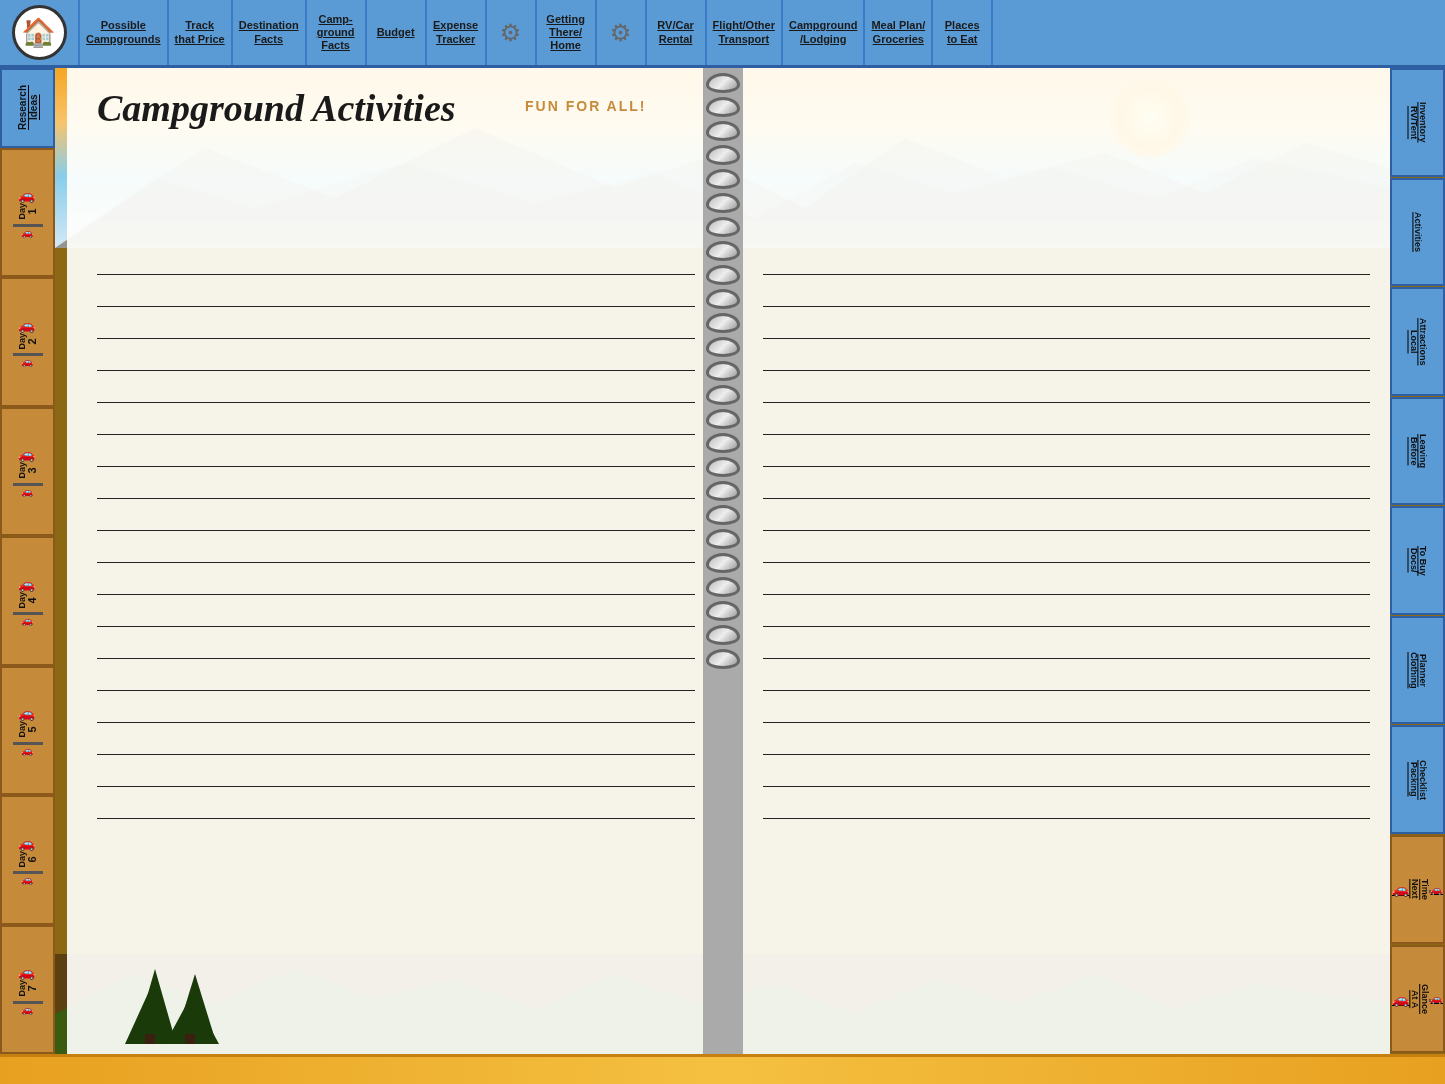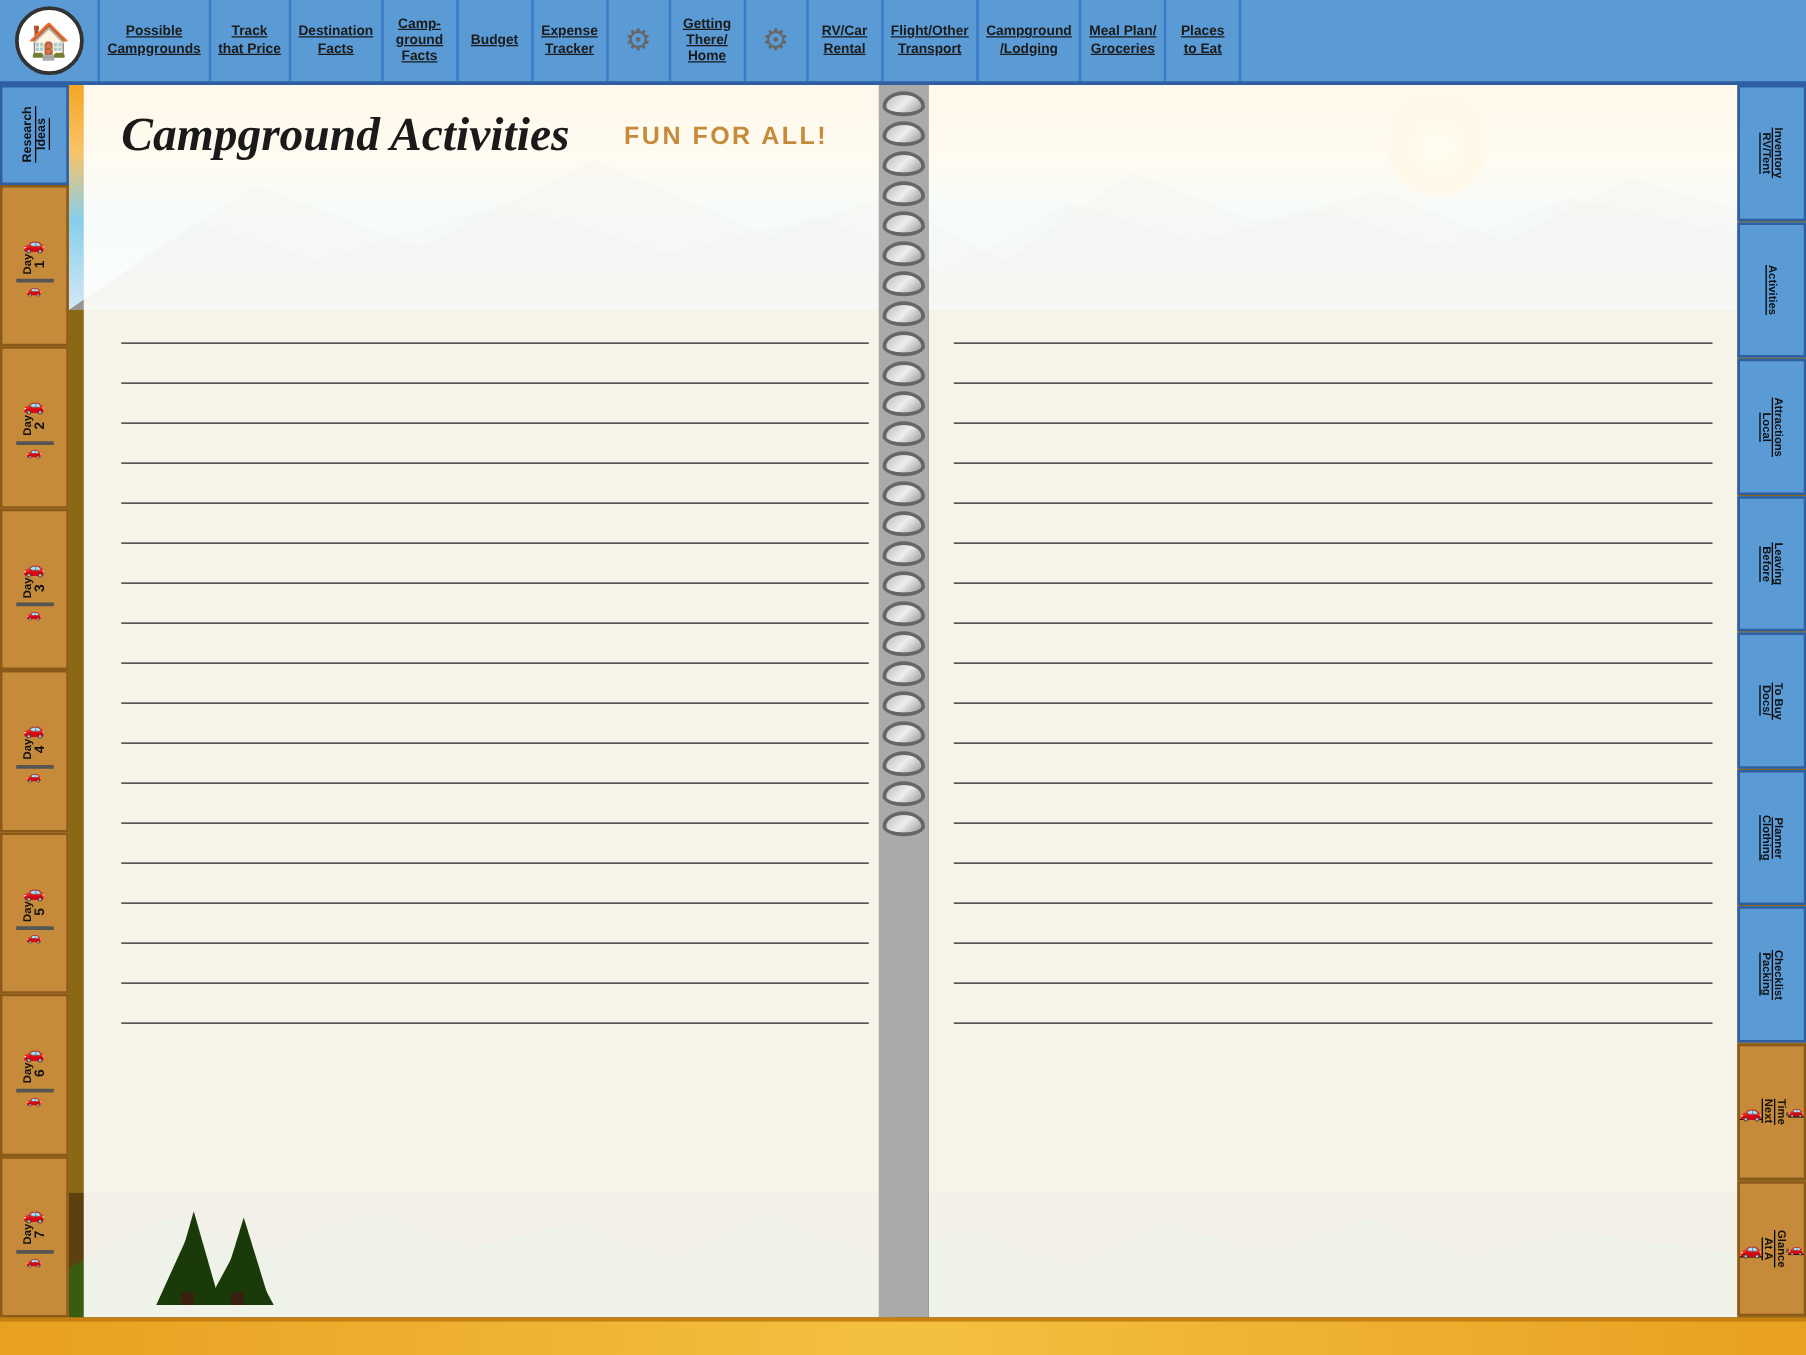--- a/index.html
+++ b/index.html
@@ -93,27 +93,27 @@
       font-size: 38px;
       font-weight: 900;
       color: #1a1a1a;
       line-height: 1.1;
       margin-bottom: 5px;
       font-style: italic;
     }
 
     .subtitle-fun {
       color: #C68B3A;
-      font-size: 20px;
+      font-size: 14px;
       font-weight: bold;
       letter-spacing: 2px;
       text-transform: uppercase;
       position: absolute;
       top: 30px;
-      right: 52px;
+      right: 68px;
     }
 
     .subtitle-ball {
       color: #C68B3A;
       font-size: 14px;
       font-weight: bold;
       letter-spacing: 2px;
       text-transform: uppercase;
       position: absolute;
       top: 30px;

